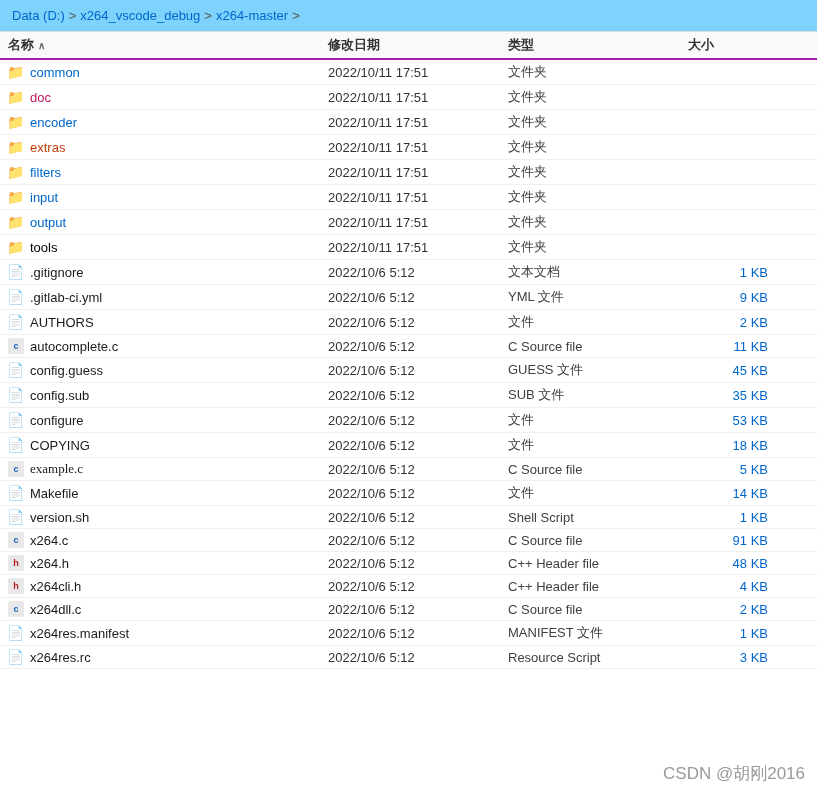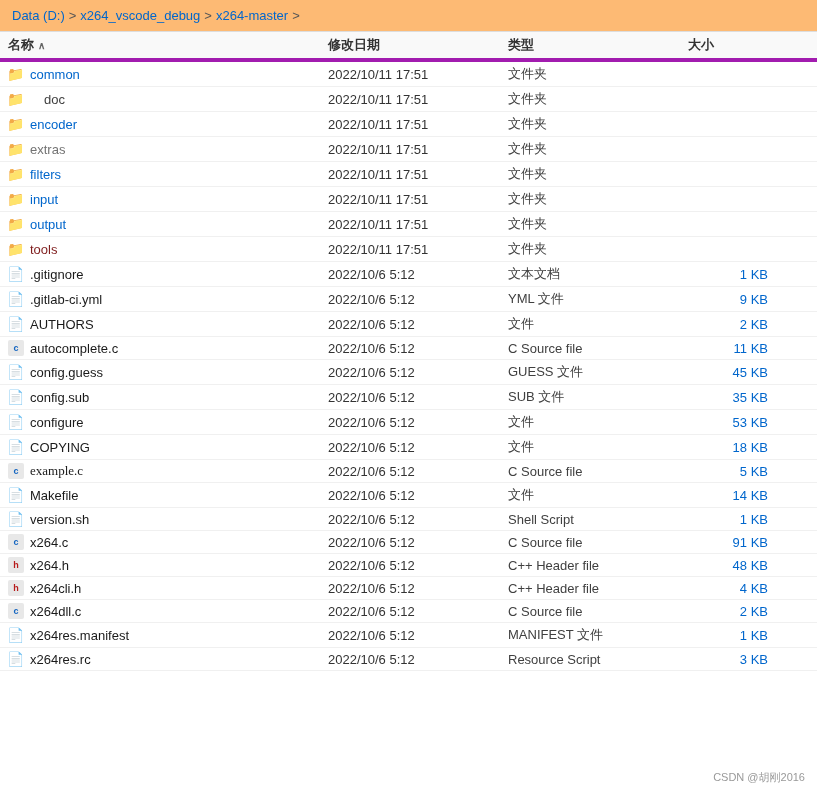--- a/index.html
+++ b/index.html
@@ -8,39 +8,39 @@
       font-size: 13px;
       background: #fff;
       color: #000;
       width: 817px;
       min-height: 793px;
     }
     .breadcrumb-bar {
       display: flex;
       align-items: center;
       padding: 8px 12px;
-      background: #fdba74;
+      background: #7dd3fc;
       border-bottom: 1px solid #ddd;
       gap: 4px;
     }
     .breadcrumb-item {
       color: #0066cc;
       cursor: pointer;
     }
     .breadcrumb-sep {
       color: #555;
     }
     .file-list-container {
       padding: 0;
     }
     .column-header {
       display: grid;
       grid-template-columns: 320px 180px 180px 100px;
       padding: 4px 8px;
-      border-bottom: 4px solid #a21caf;
+      border-bottom: 2px solid #a21caf;
       background: #f9f9f9;
       font-weight: 600;
       color: #333;
     }
     .col-name {
       display: flex;
       align-items: center;
       gap: 4px;
     }
     .sort-arrow {
@@ -99,21 +99,21 @@
       justify-content: center;
     }
     .type-cell { color: #404040; }
     .size-cell { color: #0066cc; text-align: right; padding-right: 20px; }
     .size-cell-empty { }
     .date-cell { color: #333; }
     .watermark {
       position: fixed;
       bottom: 8px;
       right: 12px;
-      font-size: 11px;
+      font-size: 17px;
       color: #999;
     }
   </style>
 </head>
 <body>
 
 <div class="breadcrumb-bar">
   <span class="breadcrumb-item">Data (D:)</span>
   <span class="breadcrumb-sep"> &gt; </span>
   <span class="breadcrumb-item">x264_vscode_debug</span>
@@ -138,39 +138,39 @@
       <span class="file-icon folder-icon">📁</span>
       <span style="cursor:pointer; color:#0066cc;">common</span>
     </div>
     <div class="date-cell">2022/10/11 17:51</div>
     <div class="type-cell">文件夹</div>
     <div class="size-cell-empty"></div>
   </div>
     <div class="file-row">
     <div class="file-name-cell link">
       <span class="file-icon folder-icon">📁</span>
-      <span style="cursor:pointer; color:#404040;margin-left:14px;">doc</span>
+      <span style="cursor:pointer; color:#be185d;">doc</span>
     </div>
     <div class="date-cell">2022/10/11 17:51</div>
     <div class="type-cell">文件夹</div>
     <div class="size-cell-empty"></div>
   </div>
     <div class="file-row">
     <div class="file-name-cell link">
       <span class="file-icon folder-icon">📁</span>
       <span style="cursor:pointer; color:#0066cc;">encoder</span>
     </div>
     <div class="date-cell">2022/10/11 17:51</div>
     <div class="type-cell">文件夹</div>
     <div class="size-cell-empty"></div>
   </div>
     <div class="file-row">
     <div class="file-name-cell link">
       <span class="file-icon folder-icon">📁</span>
-      <span style="cursor:pointer; color:#737373;">extras</span>
+      <span style="cursor:pointer; color:#c2410c;">extras</span>
     </div>
     <div class="date-cell">2022/10/11 17:51</div>
     <div class="type-cell">文件夹</div>
     <div class="size-cell-empty"></div>
   </div>
     <div class="file-row">
     <div class="file-name-cell link">
       <span class="file-icon folder-icon">📁</span>
       <span style="cursor:pointer; color:#0066cc;">filters</span>
     </div>
@@ -192,21 +192,21 @@
       <span class="file-icon folder-icon">📁</span>
       <span style="cursor:pointer; color:#0066cc;">output</span>
     </div>
     <div class="date-cell">2022/10/11 17:51</div>
     <div class="type-cell">文件夹</div>
     <div class="size-cell-empty"></div>
   </div>
     <div class="file-row">
     <div class="file-name-cell link">
       <span class="file-icon folder-icon">📁</span>
-      <span style="cursor:pointer; color:#7f1d1d;">tools</span>
+      <span style="cursor:pointer; color:#000000;">tools</span>
     </div>
     <div class="date-cell">2022/10/11 17:51</div>
     <div class="type-cell">文件夹</div>
     <div class="size-cell-empty"></div>
   </div>
     <div class="file-row">
     <div class="file-name-cell">
       <span class="file-icon file-icon-generic">📄</span>
       <span style="cursor:pointer; ">.gitignore</span>
     </div>

